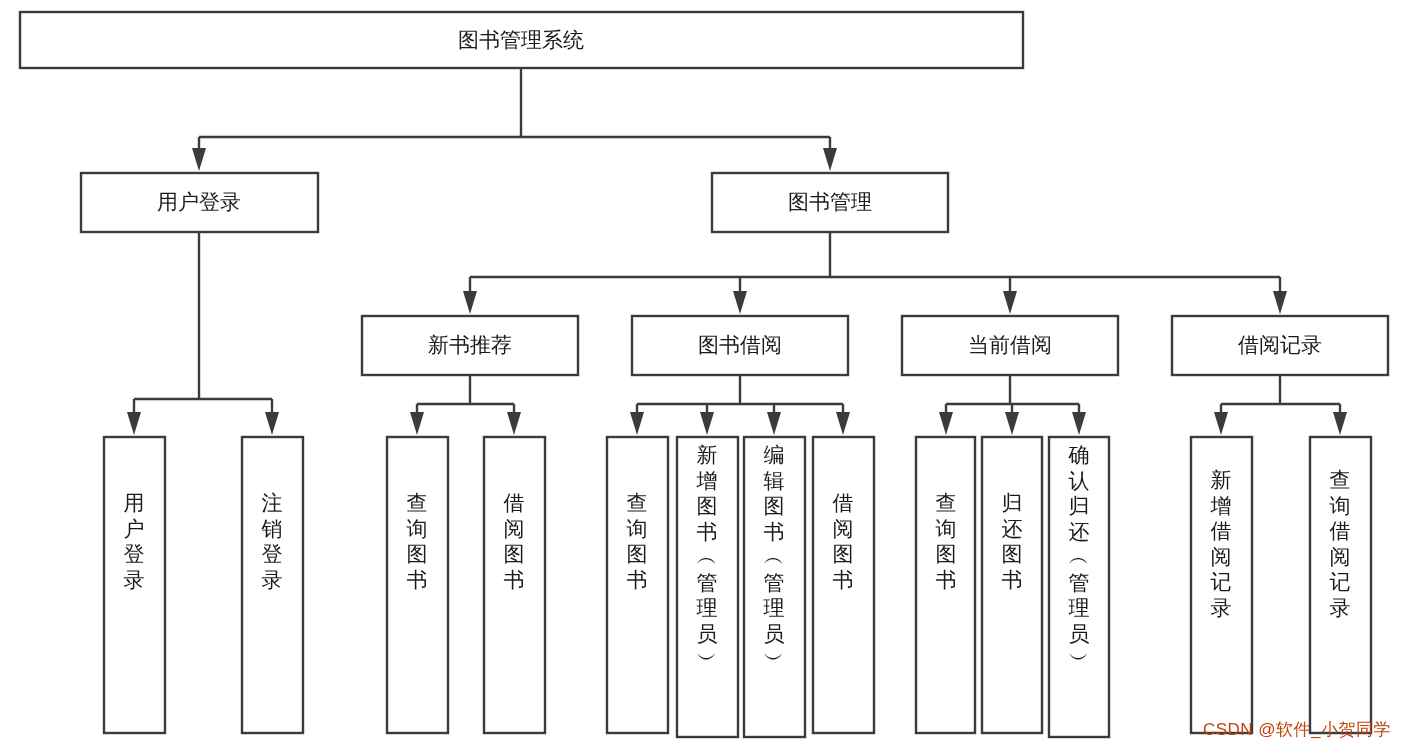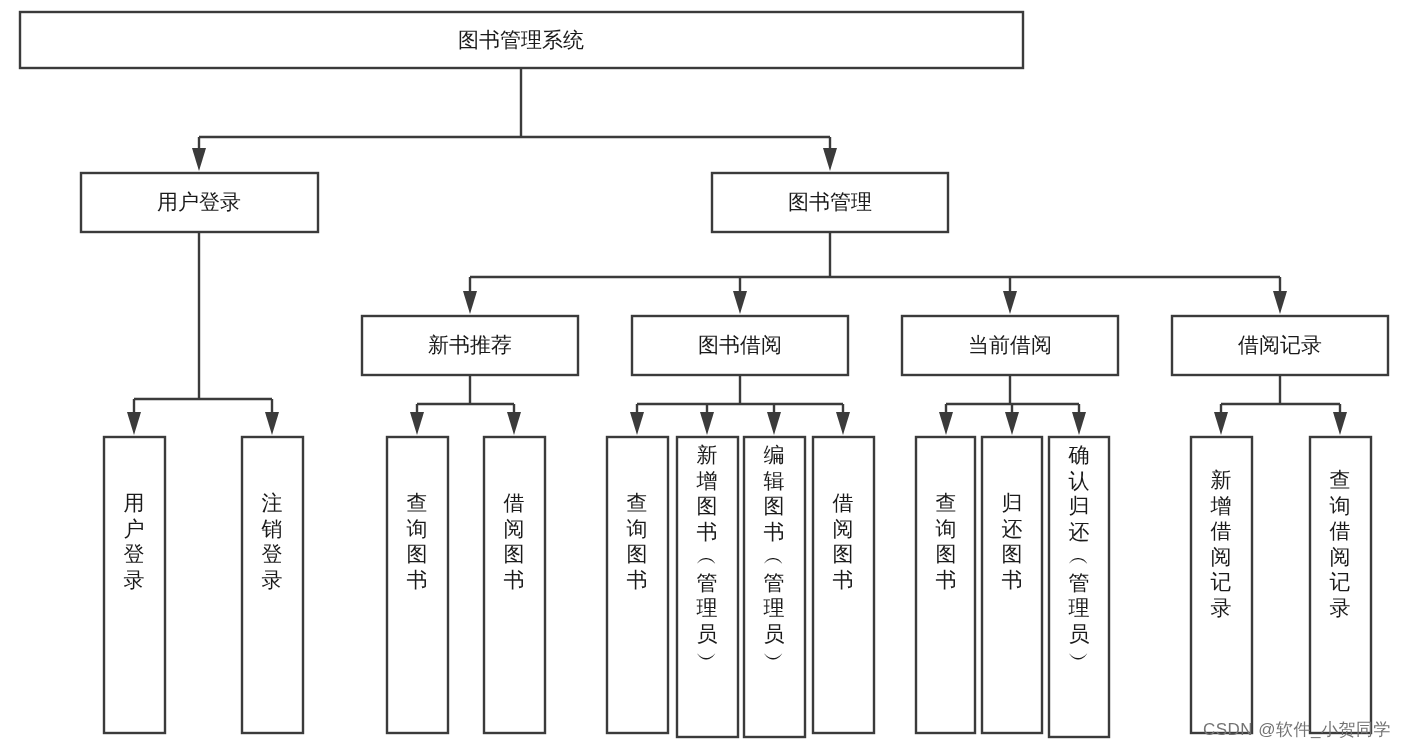--- a/index.html
+++ b/index.html
@@ -45,21 +45,21 @@
     fill: none;
   }
   .arrow-head {
     fill: #3b3b3b;
     stroke: none;
   }
   .watermark {
     position: absolute;
     right: 14px;
     bottom: 6px;
-    color: #737373;
+    color: #c2410c;
     font-size: 17px;
     font-family: "Liberation Sans", "DejaVu Sans", sans-serif;
     letter-spacing: 0.5px;
     white-space: nowrap;
     user-select: none;
   }
 </style>
 </head>
 <body>
 

